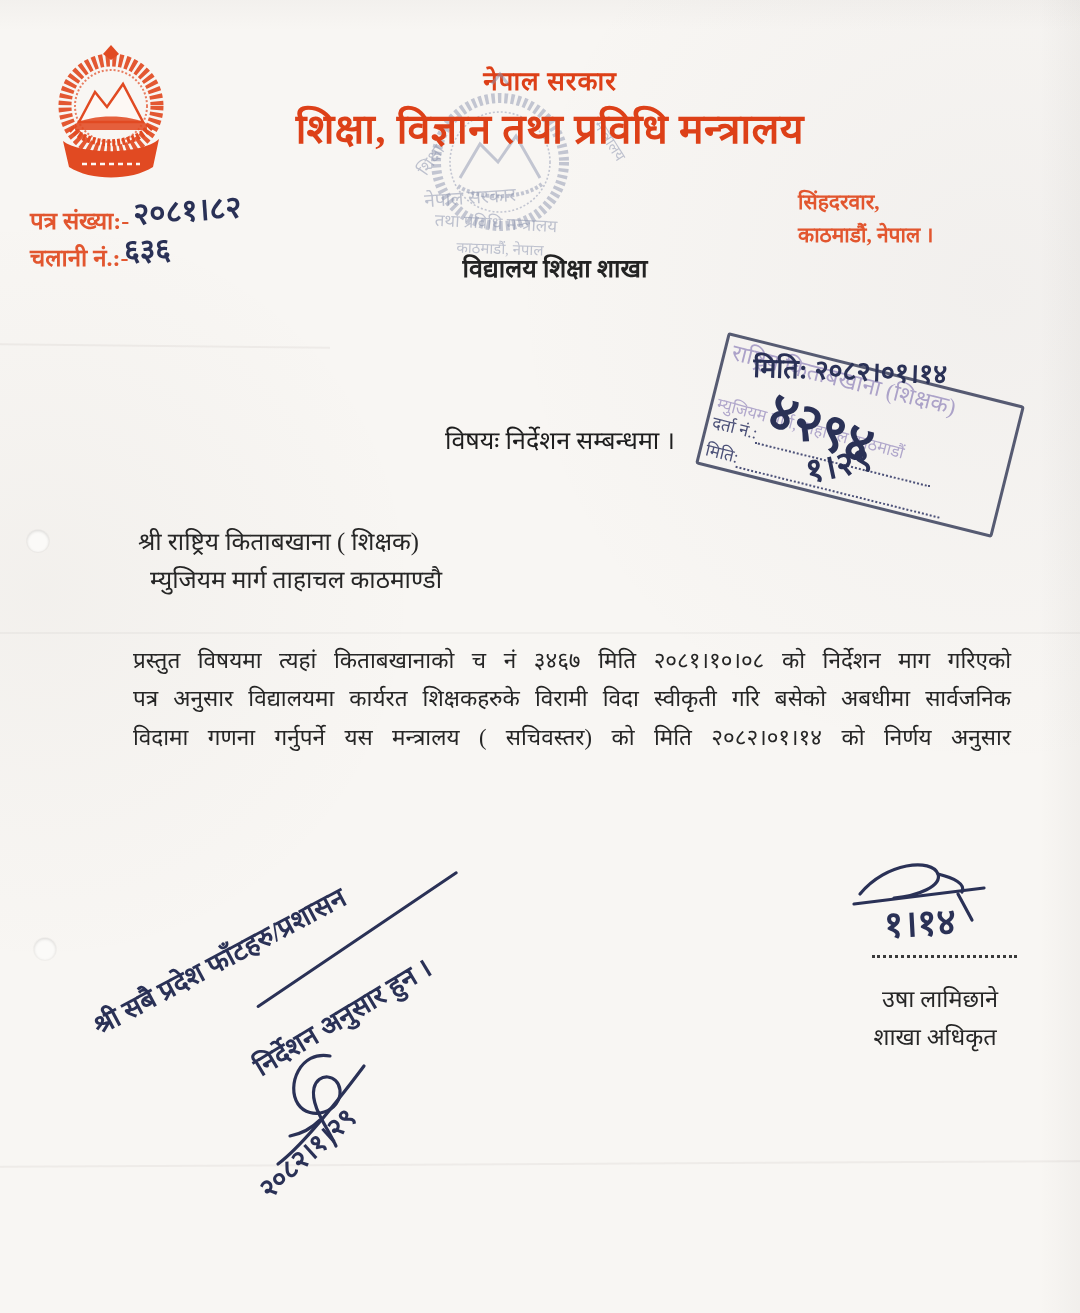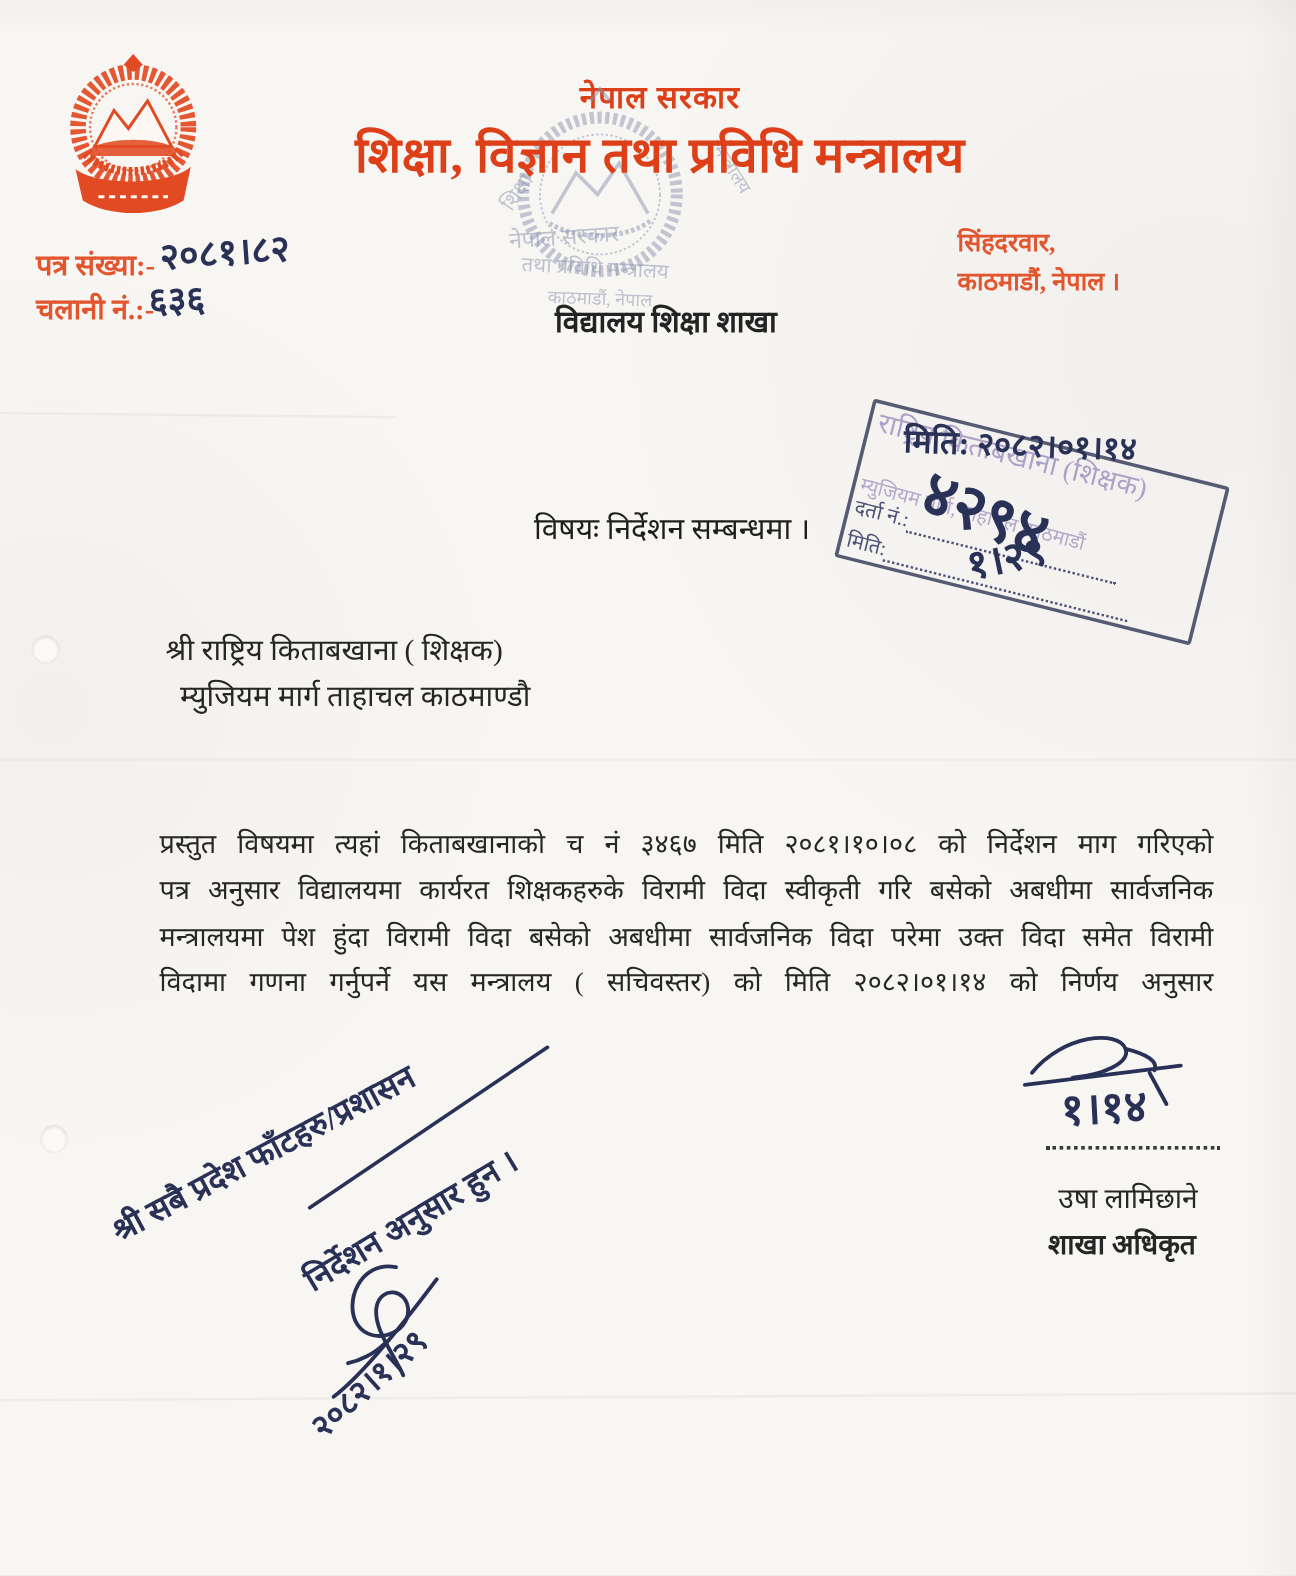--- a/index.html
+++ b/index.html
@@ -59,30 +59,30 @@
   .stamp-field1 { left:4px; top:76px; }
   .stamp-field2 { left:4px; top:104px; }
   .stamp-date-pen { left:26px; top:6px; font-size:27px; transform:rotate(-12deg); transform-origin:left top; white-space:nowrap; }
   .stamp-reg-pen { left:62px; top:22px; font-size:52px; transform:rotate(8deg); transform-origin:left top; }
   .stamp-date2-pen { left:96px; top:92px; font-size:34px; transform:rotate(-26deg); transform-origin:left top; }
 
   
   .subject { left:340px; top:422px; width:440px; text-align:center; font-size:25px; color:#1e1e1e; z-index:5; }
   .addr1 { left:138px; top:524px; font-size:24.5px; }
   .addr2 { left:150px; top:562px; font-size:24.5px;text-align:right; }
-  .body-block { left:133px; top:642px; width:878px; font-size:22.5px;margin-top:43px; }
+  .body-block { left:133px; top:642px; width:878px; font-size:22.5px; }
   .body-line { height:38.4px; line-height:38.4px; text-align:justify; text-align-last:justify; white-space:nowrap0; }
   .body-line.last { text-align:left; text-align-last:left; }
 
   
   .sig-svg { left:852px; top:858px; z-index:2; }
   .sig-date { left:884px; top:896px; font-size:37px; transform:rotate(-3deg); }
   .sig-dots { left:872px; top:952px; width:145px; border-bottom:3px dotted #3a3a3a; height:6px; }
   .sig-name { left:852px; top:982px; width:176px; text-align:center; font-size:23.5px; }
-  .sig-title { left:852px; top:1020px; width:166px; text-align:center; font-size:23.5px;font-weight:bold; }
+  .sig-title { left:852px; top:1020px; width:166px; text-align:center; font-size:23.5px; }
 
   
   .note1 { left:86px; top:1010px; font-size:27px; transform:rotate(-28deg); transform-origin:left top; white-space:nowrap; }
   .note-rule { left:256px; top:1006px; width:242px; height:2.5px; background:#2a3156; transform:rotate(-34deg); transform-origin:left top; border-radius:2px; }
   .note2 { left:246px; top:1052px; font-size:27px; transform:rotate(-31deg); transform-origin:left top; white-space:nowrap; }
   .note-sig-svg { left:268px; top:1048px; }
   .note-date { left:250px; top:1178px; font-size:27px; transform:rotate(-42deg); transform-origin:left top; white-space:nowrap; }
 
   
   .hole { position:absolute; width:22px; height:22px; border-radius:50%; background:#fbfaf8;
@@ -158,21 +158,20 @@
   </div>
 
   <div class="abs subject">विषयः निर्देशन सम्बन्धमा ।</div>
 
   <div class="abs addr1">श्री राष्ट्रिय किताबखाना ( शिक्षक)</div>
   <div class="abs addr2">म्युजियम मार्ग ताहाचल काठमाण्डौ</div>
 
   <div class="abs body-block">
     <div class="body-line">प्रस्तुत विषयमा त्यहां किताबखानाको च नं ३४६७ मिति २०८१।१०।०८ को निर्देशन माग गरिएको</div>
     <div class="body-line">पत्र अनुसार विद्यालयमा कार्यरत शिक्षकहरुके विरामी विदा स्वीकृती गरि बसेको अबधीमा सार्वजनिक</div>
-    <div class="body-line">मन्त्रालयमा पेश हुंदा विरामी विदा बसेको अबधीमा सार्वजनिक विदा परेमा उक्त विदा समेत विरामी</div>
     <div class="body-line">विदामा गणना गर्नुपर्ने यस मन्त्रालय ( सचिवस्तर) को मिति २०८२।०१।१४ को  निर्णय अनुसार</div>
   </div>
 
   <svg class="abs sig-svg" width="160" height="74" viewBox="0 0 160 74">
     <g fill="none" stroke="#2a3156" stroke-width="3.2" stroke-linecap="round">
       <path d="M8 36 C34 4 80 0 86 16 C90 28 66 38 42 40"></path>
       <path d="M2 46 L132 30"></path>
       <path d="M86 16 C102 20 114 26 110 34"></path>
       <path d="M106 36 l14 26"></path>
     </g>

